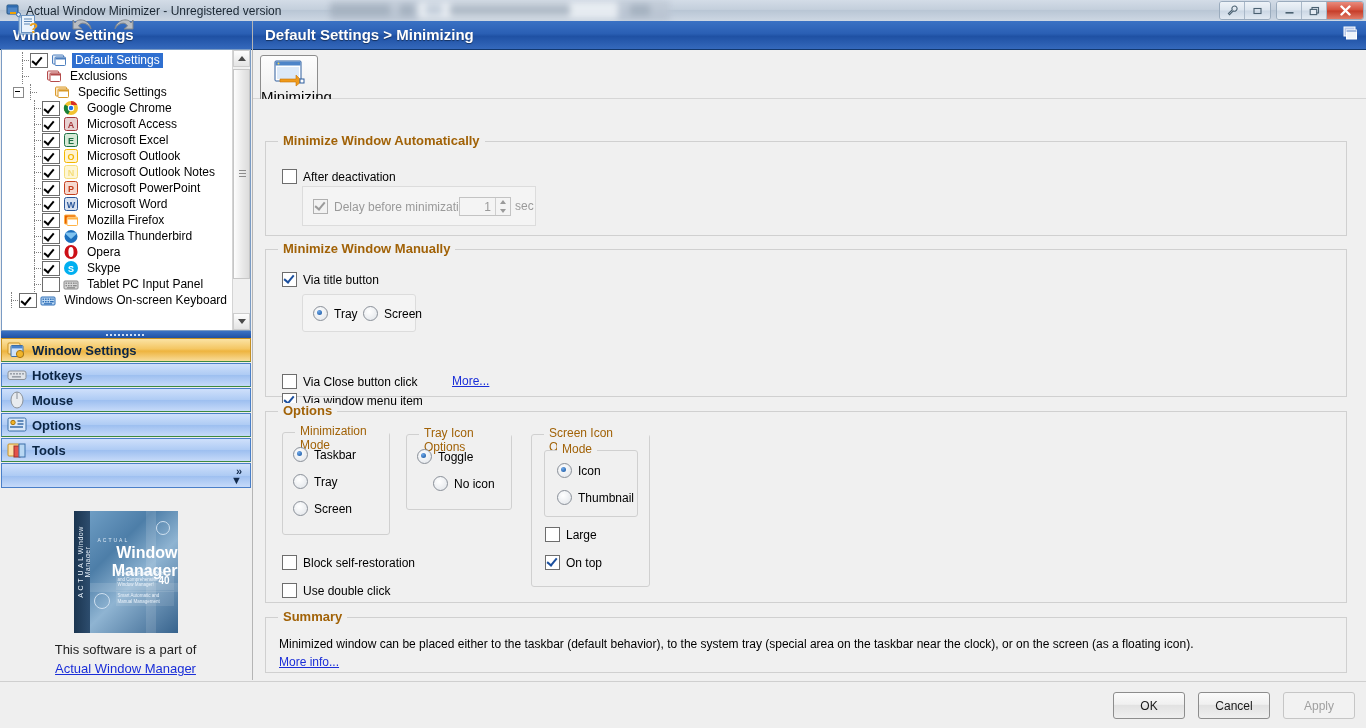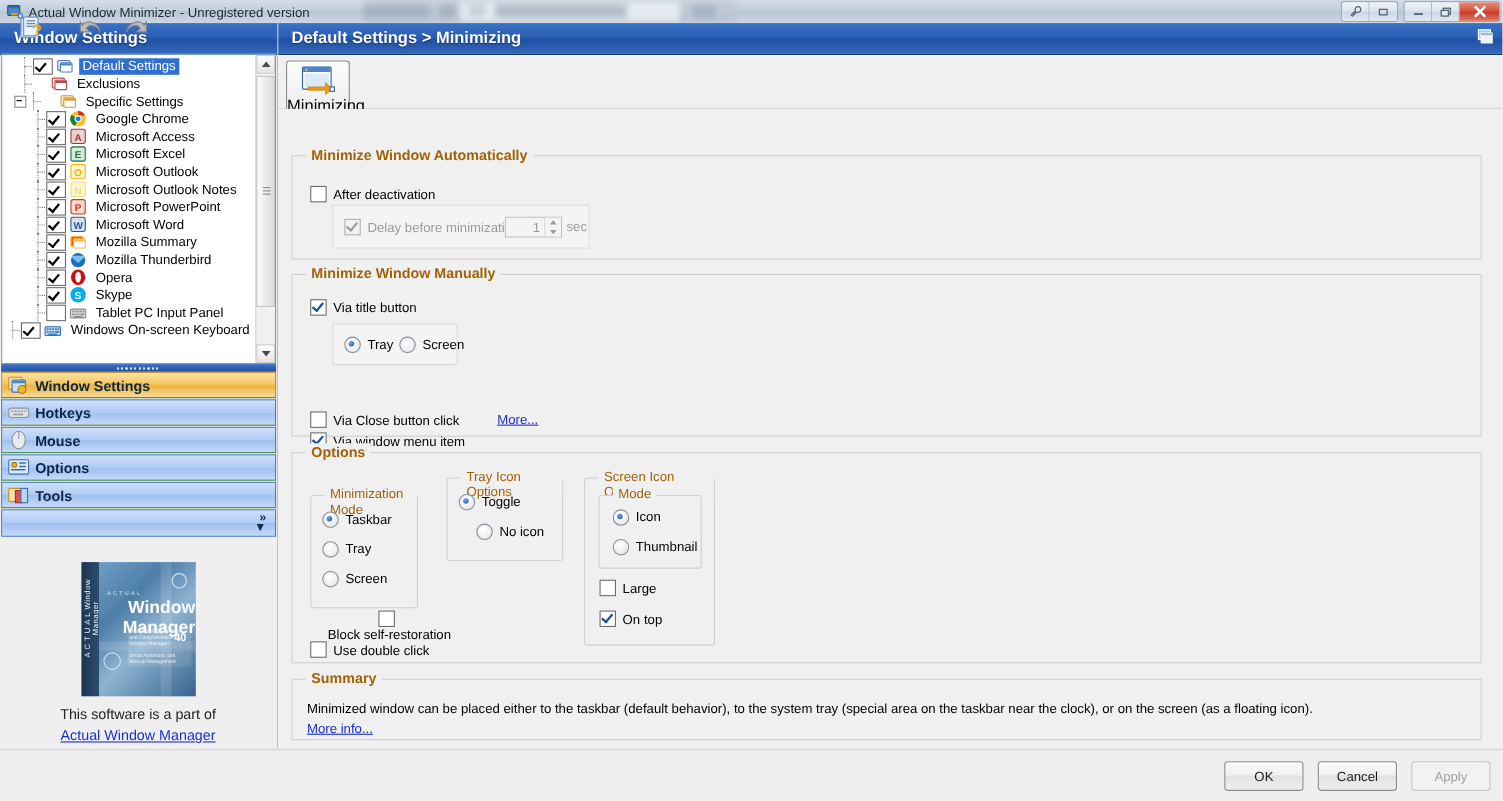--- a/index.html
+++ b/index.html
@@ -168,21 +168,21 @@
 
   .cb{display:flex;align-items:center;position:absolute;white-space:nowrap;}
   .cb .box{width:13px;height:13px;border:1px solid #6d6d6d;background:#fff;position:relative;margin-right:6px;flex:0 0 13px;}
   .cb .box.on:after{content:"";position:absolute;left:3px;top:0px;width:4px;height:8px;
      border:solid #1b4f9e;border-width:0 2px 2px 0;transform:rotate(40deg);}
   .cb.dis .box{background:#f2f2f2;border-color:#b0b0b0;}
   .cb.dis .box.on:after{border-color:#9a9a9a;}
   .cb.dis .txt{color:#9a9a9a;}
   .cb .txt{font-size:12px;}
 
-  .rb{display:flex;align-items:flex-start;position:absolute;white-space:nowrap;}
+  .rb{display:flex;align-items:center;position:absolute;white-space:nowrap;}
   .rb .dot{width:13px;height:13px;border-radius:50%;background:radial-gradient(circle at 40% 35%,#ffffff,#dfe3e8);
            border:1px solid #8a9099;margin-right:6px;flex:0 0 13px;position:relative;}
   .rb .dot.on:after{content:"";position:absolute;left:3px;top:3px;width:5px;height:5px;border-radius:50%;
            background:radial-gradient(circle at 35% 30%,#6fa8e8,#14539f);}
   .rb .txt{font-size:12px;}
 
   .spin{position:absolute;display:flex;align-items:center;border:1px solid #c3c3c3;background:#f4f4f4;
         width:52px;height:19px;box-sizing:border-box;}
   .spin .val{flex:1;text-align:right;padding-right:4px;font-size:12px;color:#9a9a9a;}
   .spin .ud{width:14px;height:100%;border-left:1px solid #cfcfcf;display:flex;flex-direction:column;}
@@ -382,21 +382,21 @@
           </div>
           <div class="trow">
             <span class="tindent" style="width:26px;"></span>
             <span class="tdots"></span>
             <span class="tcheck on"></span>
             <span class="ticon"><svg width="16" height="16" viewBox="0 0 16 16">
                 <rect x="1.5" y="3" width="11" height="9" rx="1" fill="#e66000" stroke="#ffb347"></rect>
                 <rect x="4" y="5" width="10.5" height="8.5" rx="1" fill="#ffffff" stroke="#ffb347"></rect>
                 <rect x="4.5" y="5.5" width="9.5" height="2" fill="#ffb347"></rect>
               </svg></span>
-            <span class="tlabel">Mozilla Summary</span>
+            <span class="tlabel">Mozilla Firefox</span>
           </div>
           <div class="trow">
             <span class="tindent" style="width:26px;"></span>
             <span class="tdots"></span>
             <span class="tcheck on"></span>
             <span class="ticon"><svg width="16" height="16" viewBox="0 0 16 16">
                 <circle cx="8" cy="8.5" r="6.5" fill="#1b6fbd"></circle>
                 <path d="M2.5 6 L8 11 L13.5 6 L13.5 4.5 L2.5 4.5 Z" fill="#7fc2ef"></path>
               </svg></span>
             <span class="tlabel">Mozilla Thunderbird</span>
@@ -659,21 +659,21 @@
         <div class="cb" style="left:16px;top:124px;">
           <div class="box"></div>
           <div class="txt">Via Close button click</div>
         </div>
         <a class="lnk" style="position:absolute;left:186px;top:124px;">More...</a>
       </div>
 
       <div class="grp" style="left:12px;top:312px;width:1082px;height:192px;">
         <div class="cap">Options</div>
 
-        <div class="grp sub" style="left:16px;top:38px;width:98px;height:103px;border-radius:3px;">
+        <div class="grp sub" style="left:16px;top:20px;width:108px;height:103px;border-radius:3px;">
           <div class="cap">Minimization Mode</div>
           <div class="rb" style="left:10px;top:14px;">
             <div class="dot on"></div>
               <div class="txt">Taskbar</div>
           </div>
           <div class="rb" style="left:10px;top:41px;">
             <div class="dot"></div>
               <div class="txt">Tray</div>
           </div>
           <div class="rb" style="left:10px;top:68px;">
@@ -712,21 +712,21 @@
           <div class="cb" style="left:13px;top:92px;">
             <div class="box"></div>
               <div class="txt">Large</div>
           </div>
           <div class="cb" style="left:13px;top:120px;">
             <div class="box on"></div>
               <div class="txt">On top</div>
           </div>
         </div>
 
-        <div class="cb" style="left:32px;top:143px;flex-direction:column;">
+        <div class="cb" style="left:16px;top:143px;">
           <div class="box"></div>
             <div class="txt">Block self-restoration</div>
         </div>
         <div class="cb" style="left:16px;top:171px;">
           <div class="box"></div>
             <div class="txt">Use double click</div>
         </div>
       </div>
 
       <div class="grp" style="left:12px;top:518px;width:1082px;height:56px;">

